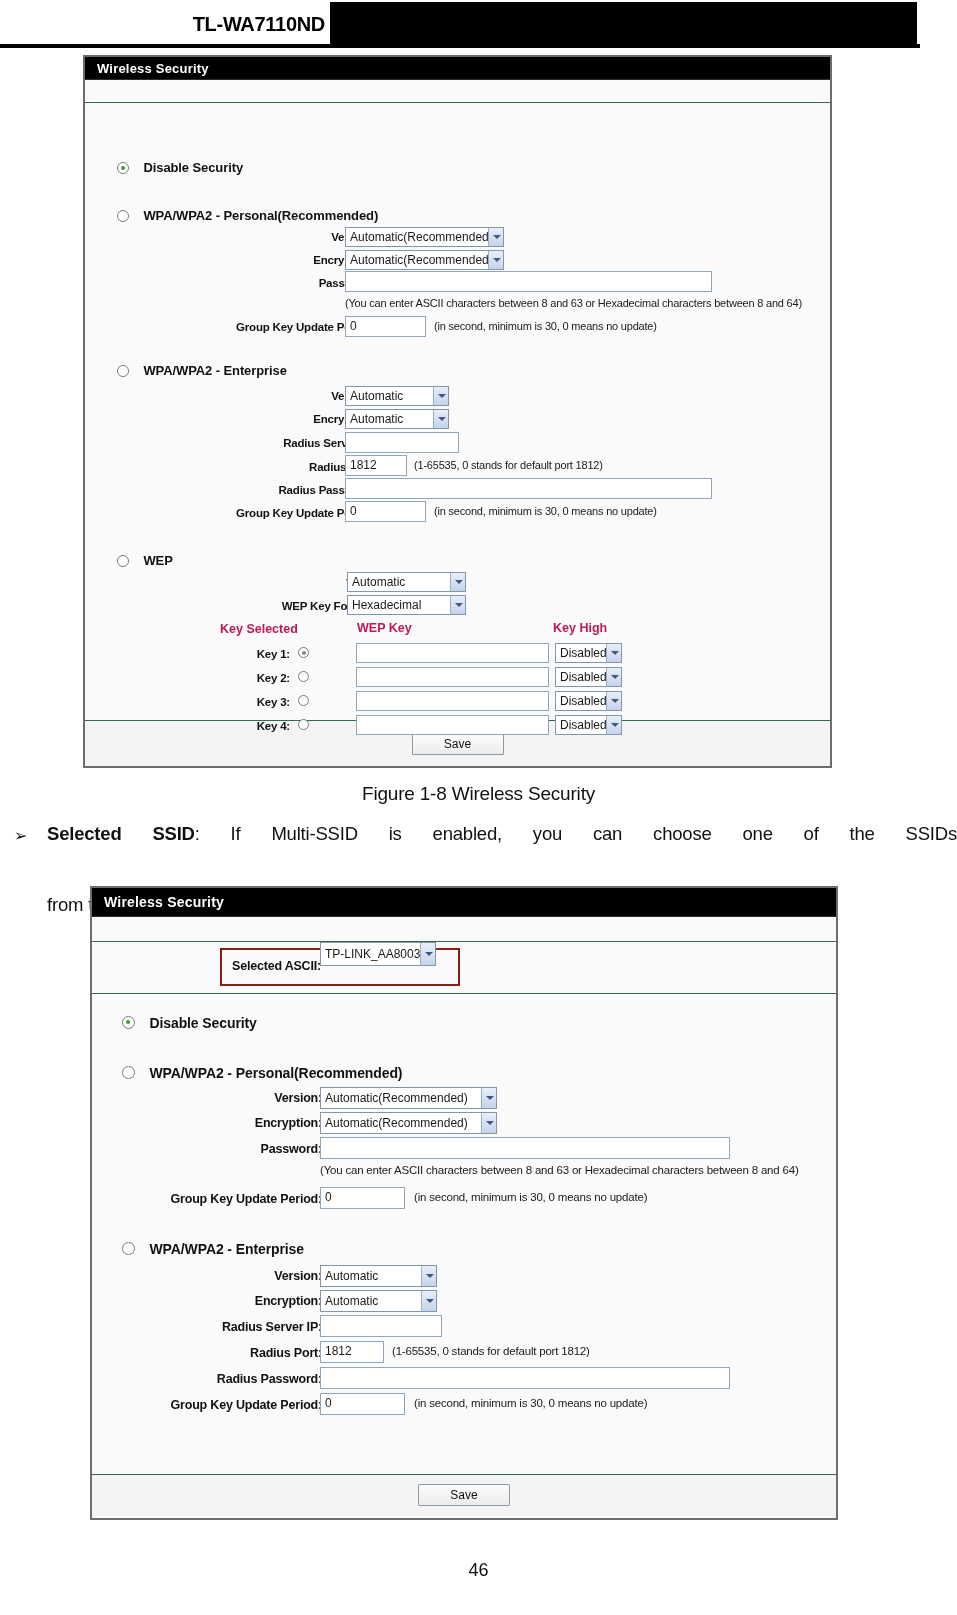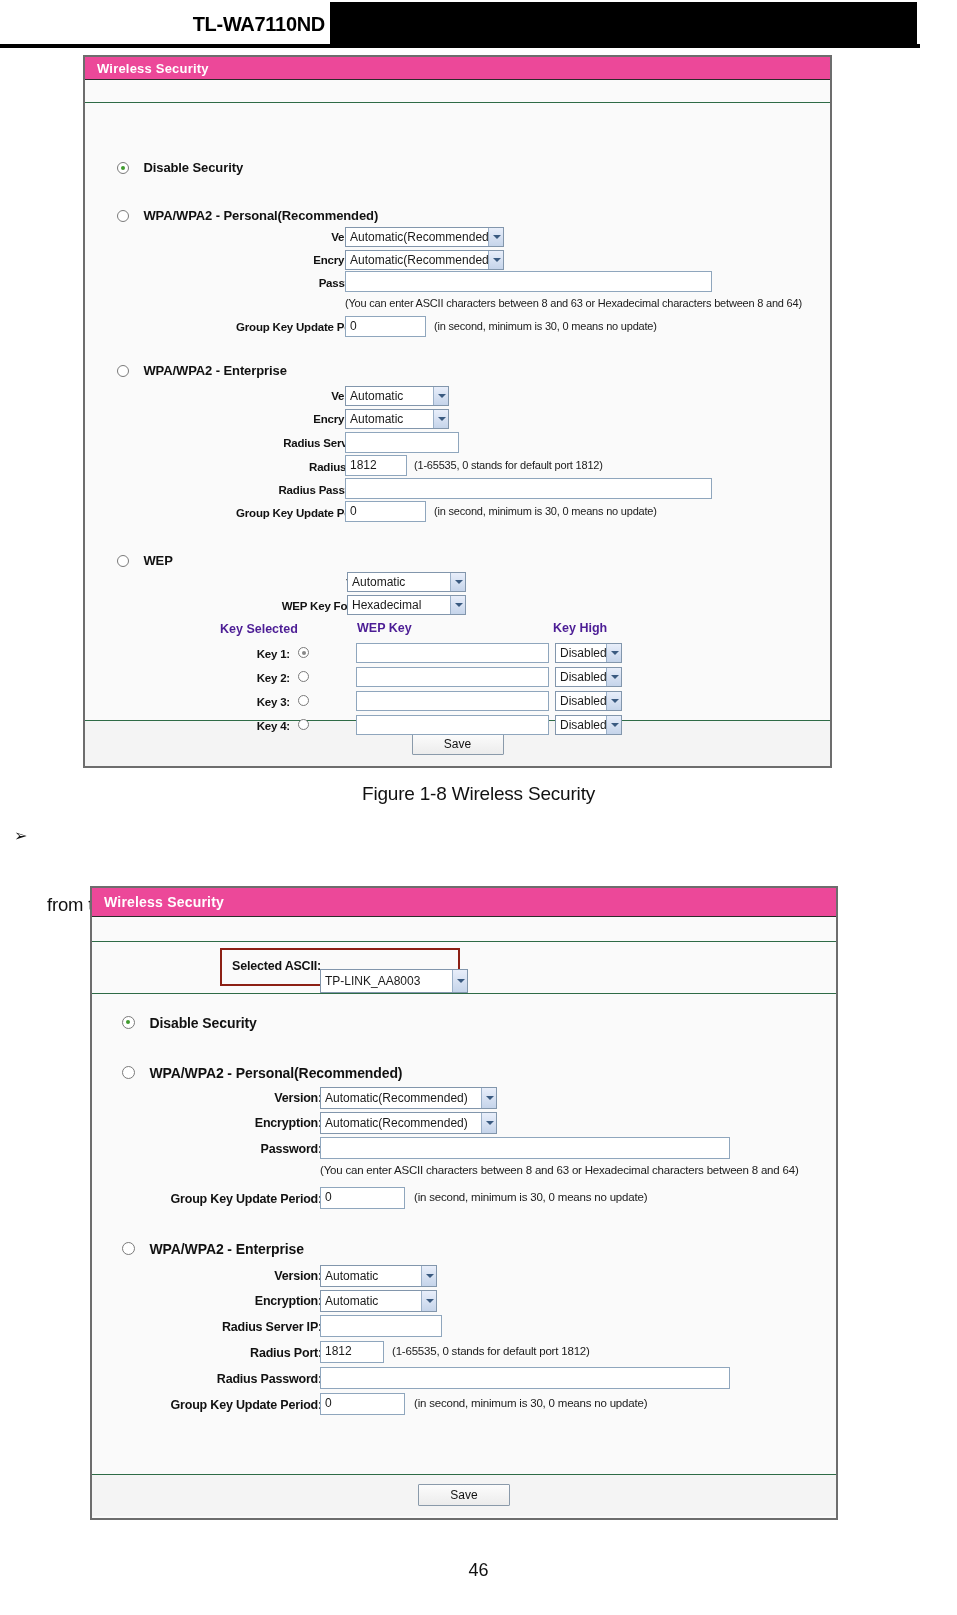--- a/index.html
+++ b/index.html
@@ -53,21 +53,21 @@
   }
 
   
   .panel {
     position: absolute;
     background: #fafafa;
     border: 2px solid #6d6d6d;
   }
   .panel-title {
     height: 23px;
-    background: #ec4899;
+    background: #000000;
     color: #ffffff;
     font-size: 13px;
     font-weight: bold;
     line-height: 23px;
     padding-left: 12px;
     letter-spacing: 0.2px;
     border-bottom: 1px solid #2b2b2b;
   }
   .panel-subbar {
     background: #fafafa;
@@ -173,21 +173,21 @@
     font-size: 11px;
     color: #1a1a1a;
     white-space: nowrap;
     letter-spacing: -0.2px;
   }
 
   .colhead {
     position: absolute;
     font-size: 12.5px;
     font-weight: bold;
-    color: #4c1d95;
+    color: #be185d;
     white-space: nowrap;
   }
 
   .savebtn {
     display: inline-block;
     width: 92px; height: 22px;
     line-height: 20px;
     text-align: center;
     font-size: 12px;
     color: #111;
@@ -387,32 +387,35 @@
 
   <div class="panel-footer" style="height:46px; padding-top:12px;">
     <span class="savebtn">Save</span>
   </div>
 </div>
 
 <div class="figcaption" style="left:0; top:783px;">Figure 1-8 Wireless Security</div>
 
 <div class="bullet-row" style="left:0; top:823px; width:957px; height:60px;">
   <span class="bullet-mark" style="top:3px;">➢</span>
+  <div class="bullet-line1" style="top:0;">
+    <span class="b">Selected SSID</span><span>: If Multi-SSID is enabled, you can choose one of the SSIDs</span>
+  </div>
   <div class="bullet-line2" style="top:27px;margin-top:44px;">from   the pull-down list.</div>
 </div>
 
 <div class="panel" style="left:90px; top:886px; width:748px; height:634px;">
 
   <div class="panel-title" style="height:29px; line-height:29px; font-size:14px;">Wireless Security</div>
   <div class="panel-subbar" style="height:25px;"></div>
 
   <div style="position:relative; height:52px; border-bottom:1px solid #2e6b46; background:#fafafa;">
     <div class="redbox" style="left:128px; top:6px; width:240px; height:38px;"></div>
     <div class="fieldlabel" style="left:140px; top:17px; width:120px; text-align:left; font-size:12.5px;">Selected ASCII:</div>
-    <div class="select" style="left:228px; top:27px; width:148px; height:24px; line-height:22px;">
+    <div class="select" style="left:228px; top:0; width:116px; height:24px; line-height:22px;">
       <span class="sel-text">TP-LINK_AA8003</span>
       <span class="sel-arrow"></span>
     </div>
   </div>
 
   <div class="panel-body" style="height:480px;">
 
     <div style="position:absolute; left:30px; top:19px;">
       <span class="radio checked" style="width:13px;height:13px;"></span>
       <span class="optlabel" style="font-size:14px;">Disable Security</span>

